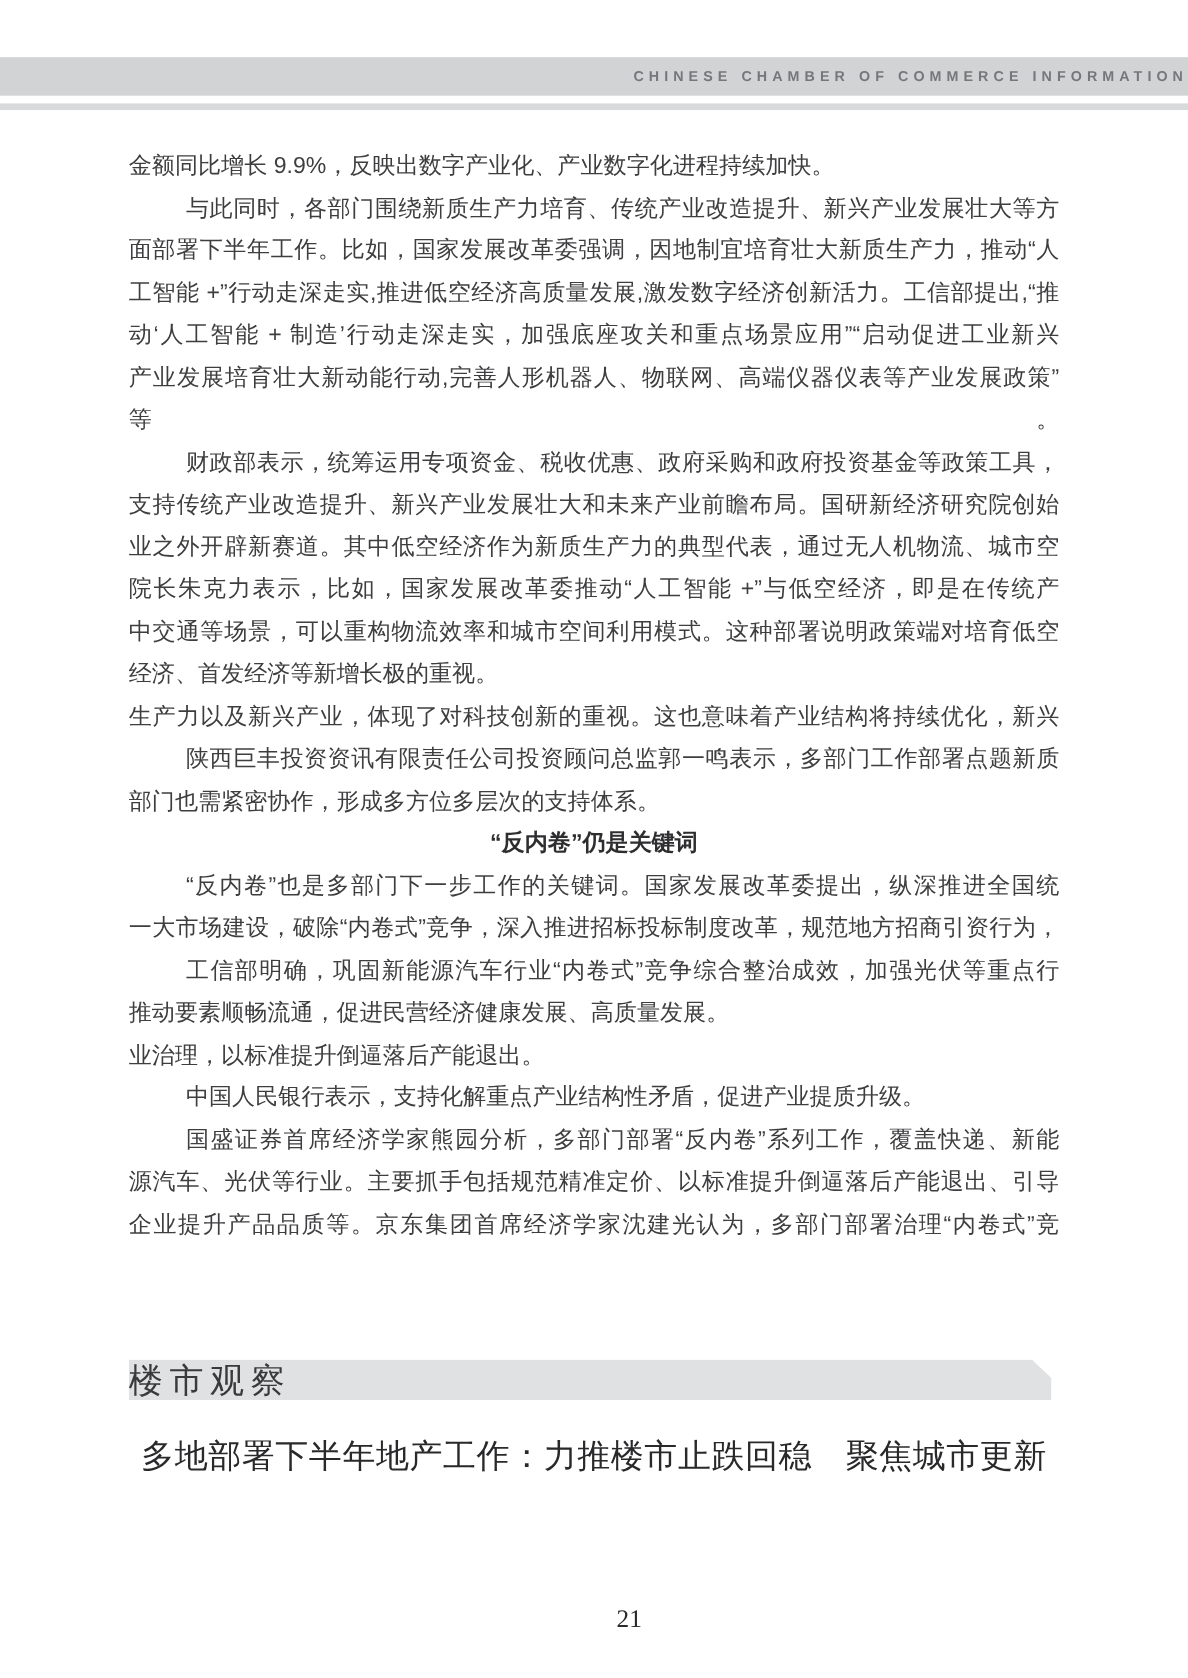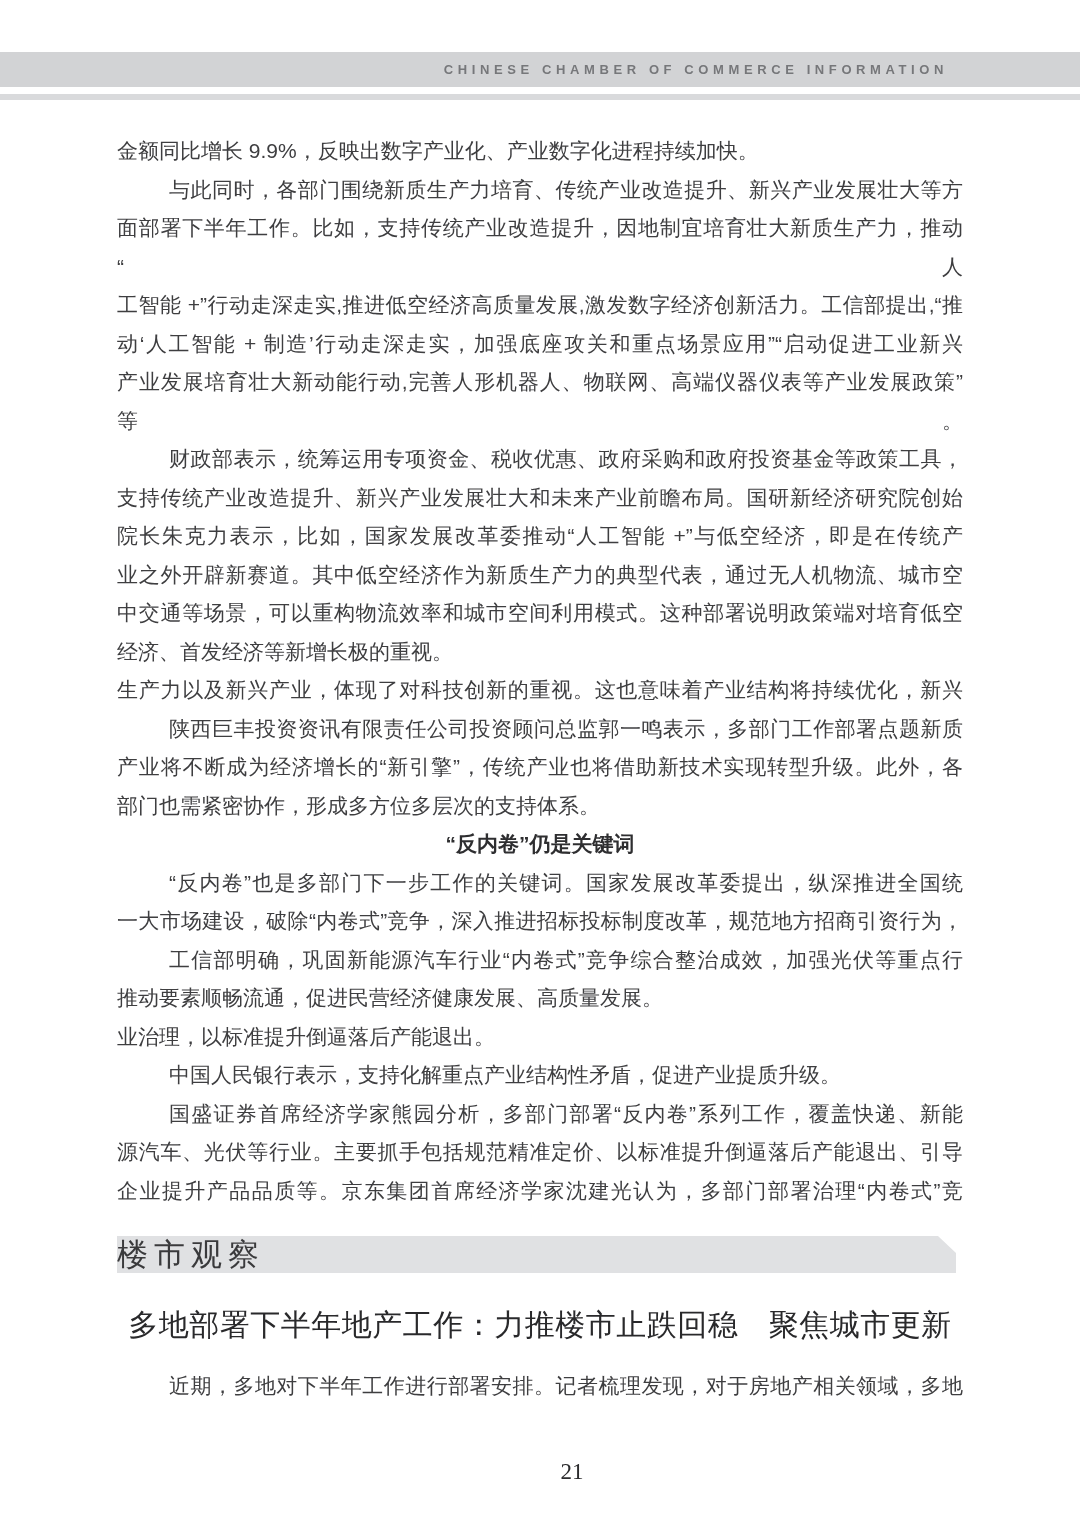--- a/index.html
+++ b/index.html
@@ -7,21 +7,21 @@
     position:relative;width:1080px;height:1525px;background:#ffffff;overflow:hidden;
     font-family:"Liberation Sans",sans-serif;
   }
   
   .header-bar{
     position:absolute;left:0;top:52px;width:1080px;height:35px;
     background:#d2d3d5;
   }
   .header-bar .hdr-text{
     display:block;height:35px;line-height:36px;
-    text-align:right;padding-right:132px;
+    text-align:right;
     font-size:13px;font-weight:700;letter-spacing:4.6px;
     color:#76777a;white-space:nowrap;
   }
   .header-divider{
     position:absolute;left:0;top:94px;width:1080px;height:6px;
     background:#d9dadc;
   }
   
   .article{
     position:absolute;left:117px;top:132px;width:846px;
@@ -76,49 +76,47 @@
 <div class="page">
 
   <div class="header-bar">
     <span class="hdr-text">CHINESE CHAMBER OF COMMERCE INFORMATION</span>
   </div>
   <div class="header-divider"></div>
 
   <div class="article">
     <div class="ln">金额同比增长 9.9%，反映出数字产业化、产业数字化进程持续加快。</div>
     <div class="ln ind jl">与此同时，各部门围绕新质生产力培育、传统产业改造提升、新兴产业发展壮大等方</div>
-    <div class="ln jl">面部署下半年工作。比如，支持传统产业改造提升，因地制宜培育壮大新质生产力，推动“人</div>
+    <div class="ln jl">面部署下半年工作。比如，国家发展改革委强调，因地制宜培育壮大新质生产力，推动“人</div>
     <div class="ln jl">工智能 +”行动走深走实,推进低空经济高质量发展,激发数字经济创新活力。工信部提出,“推</div>
     <div class="ln jl">动‘人工智能 + 制造’行动走深走实，加强底座攻关和重点场景应用”“启动促进工业新兴</div>
     <div class="ln jl">产业发展培育壮大新动能行动,完善人形机器人、物联网、高端仪器仪表等产业发展政策”等。</div>
     <div class="ln ind jl">财政部表示，统筹运用专项资金、税收优惠、政府采购和政府投资基金等政策工具，</div>
     <div class="ln jl">支持传统产业改造提升、新兴产业发展壮大和未来产业前瞻布局。国研新经济研究院创始</div>
+    <div class="ln jl">业之外开辟新赛道。其中低空经济作为新质生产力的典型代表，通过无人机物流、城市空</div>
     <div class="ln jl">院长朱克力表示，比如，国家发展改革委推动“人工智能 +”与低空经济，即是在传统产</div>
-    <div class="ln jl">业之外开辟新赛道。其中低空经济作为新质生产力的典型代表，通过无人机物流、城市空</div>
     <div class="ln jl">中交通等场景，可以重构物流效率和城市空间利用模式。这种部署说明政策端对培育低空</div>
     <div class="ln">经济、首发经济等新增长极的重视。</div>
     <div class="ln jl">生产力以及新兴产业，体现了对科技创新的重视。这也意味着产业结构将持续优化，新兴</div>
     <div class="ln ind jl">陕西巨丰投资资讯有限责任公司投资顾问总监郭一鸣表示，多部门工作部署点题新质</div>
-    <div class="ln jl">产业将不断成为经济增长的“新引擎”，传统产业也将借助新技术实现转型升级。此外，各</div>
     <div class="ln">部门也需紧密协作，形成多方位多层次的支持体系。</div>
     <div class="ln sub">“反内卷”仍是关键词</div>
     <div class="ln ind jl">“反内卷”也是多部门下一步工作的关键词。国家发展改革委提出，纵深推进全国统</div>
     <div class="ln jl">一大市场建设，破除“内卷式”竞争，深入推进招标投标制度改革，规范地方招商引资行为，</div>
     <div class="ln ind jl">工信部明确，巩固新能源汽车行业“内卷式”竞争综合整治成效，加强光伏等重点行</div>
     <div class="ln">推动要素顺畅流通，促进民营经济健康发展、高质量发展。</div>
     <div class="ln">业治理，以标准提升倒逼落后产能退出。</div>
     <div class="ln ind">中国人民银行表示，支持化解重点产业结构性矛盾，促进产业提质升级。</div>
     <div class="ln ind jl">国盛证券首席经济学家熊园分析，多部门部署“反内卷”系列工作，覆盖快递、新能</div>
     <div class="ln jl">源汽车、光伏等行业。主要抓手包括规范精准定价、以标准提升倒逼落后产能退出、引导</div>
     <div class="ln jl">企业提升产品品质等。京东集团首席经济学家沈建光认为，多部门部署治理“内卷式”竞</div>
   </div>
 
   <div class="section-bar">
     <span class="sec-title">楼市观察</span>
   </div>
 
   <h1 class="headline">多地部署下半年地产工作：力推楼市止跌回稳　聚焦城市更新</h1>
 
-  <div class="lede">近期，多地对下半年工作进行部署安排。记者梳理发现，对于房地产相关领域，多地</div>
 
   <div class="page-number">21</div>
 
 </div>
 
 </body></html>

